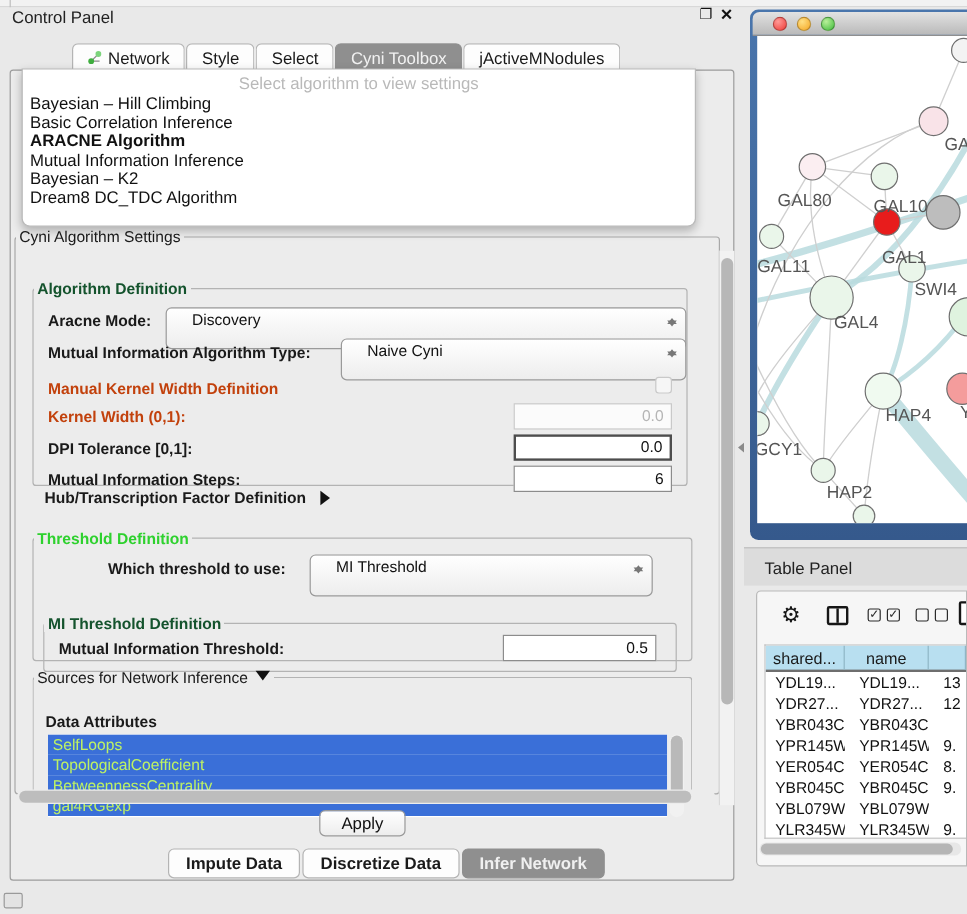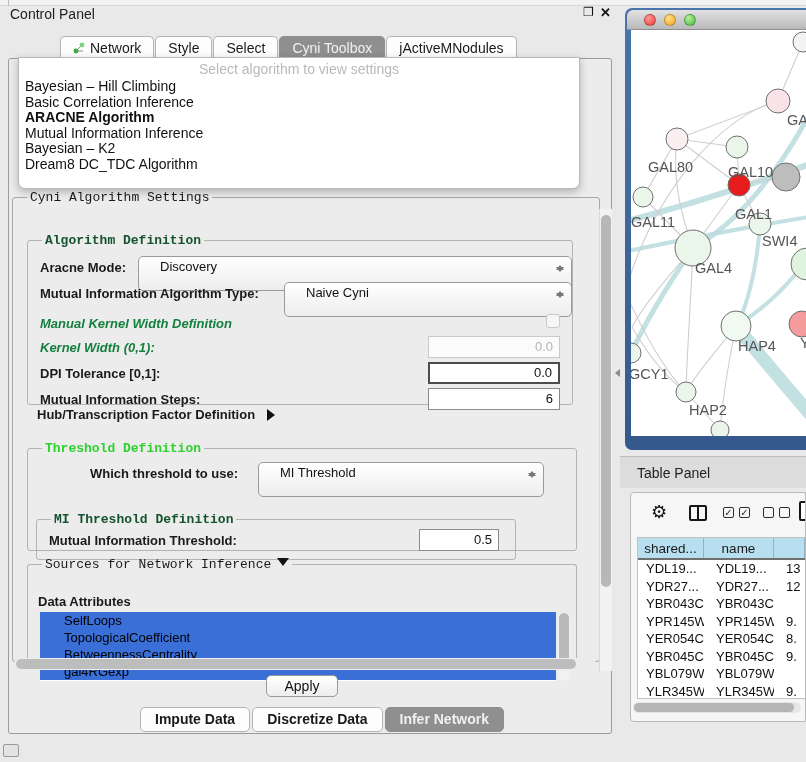--- a/index.html
+++ b/index.html
@@ -29,54 +29,54 @@
               border-radius:0 0 7px 7px; box-shadow:0 3px 8px rgba(0,0,0,.25); z-index:30; font-size:14px; overflow:hidden; }
   #algo-pop .ph { text-align:center; color:#b9b9b9; padding:3px 0 2px; }
   #algo-pop .it { padding:0 6px; height:15.5px; line-height:15.5px; color:#111; white-space:nowrap; }
   #algo-pop .it.bold { font-weight:bold; }
 
   
   #bg-combo { left:40px; top:160px; width:540px; height:26px; background:#f4f4f4; border:1px solid #b5b5b5; border-radius:5px;
               color:#bbb; font-size:14px; line-height:24px; padding-left:10px; z-index:5; overflow:hidden; }
 
   fieldset { border:1px solid #b3b3b3; border-radius:3px; position:absolute; }
-  fieldset legend { font-size:13px; padding:0 3px; margin-left:14px;font-family:Liberation Mono, monospace; }
+  fieldset legend { font-size:13px; padding:0 3px; margin-left:0; }
   #fs-settings { left:12px; top:190px; width:588px; height:472px; border-color:#a8a8a8; }
   #fs-settings > legend { color:#1a1a1a; }
   #fs-algo   { left:14px; top:28px;  width:546px; height:172px; }
   #fs-thresh { left:14px; top:236px; width:550px; height:110px; }
-  #fs-mithr  { left:8px;  top:56px;  width:480px; height:48px; }
+  #fs-mithr  { left:8px;  top:56px;  width:528px; height:48px; }
   #fs-src    { left:14px; top:352px; width:550px; height:112px; border-bottom:none; border-left-color:#b3b3b3; }
   .t-blue  { color:#14532d; font-weight:bold; }
   .t-green { color:#2ed12e; font-weight:bold; }
   .t-plain { color:#1a1a1a; }
 
   .frow { position:absolute; left:12px; right:10px; height:24px; font-size:13px; }
   .flabel { position:absolute; left:0; top:4px; font-weight:bold; color:#1a1a1a; white-space:nowrap; }
-  .flabel.dis { color:#15803d;font-style:italic; }
+  .flabel.dis { color:#c2410c; }
   .combo { position:absolute; height:35px; background:linear-gradient(#ffffff,#ededed); border:1px solid #9a9a9a;
            border-radius:5px; font-size:13px; line-height:20px; padding-left:21px; color:#111; }
   .combo .arrows { position:absolute; right:7px; top:3px; width:9px; height:16px; }
   .combo .arrows:before { content:""; position:absolute; left:1px; top:1px; border:4px solid transparent; border-bottom:5px solid #777; }
   .combo .arrows:after  { content:""; position:absolute; left:1px; bottom:0px; border:4px solid transparent; border-top:5px solid #777; }
   .tfield { position:absolute; height:22px; background:#fff; border:1px solid #8c8c8c; font-size:13px; line-height:20px;
             text-align:right; padding-right:6px; color:#111; }
   .tfield.dis { background:#fbfbfb; border-color:#c9c9c9; color:#b5b5b5; }
   .tfield.focus { border:2px solid #4d4d4d; line-height:18px; }
   .cbox { position:absolute; width:14px; height:14px; border:1px solid #c9c9c9; border-radius:3px; background:#f6f6f6; }
 
   #hub-row { left:26px; top:590px; font-size:13px; font-weight:bold; color:#1a1a1a; z-index:6; }
   .tri-right { display:inline-block; margin-left:8px; vertical-align:-2px; width:0; height:0;
                border-left:8px solid #111; border-top:6px solid transparent; border-bottom:6px solid transparent; }
   .tri-down { display:inline-block; margin-left:6px; vertical-align:2px; width:0; height:0;
               border-top:8px solid #111; border-left:6px solid transparent; border-right:6px solid transparent; }
 
   #attr-label { position:absolute; left:10px; top:22px; font-size:13px; font-weight:bold; color:#1a1a1a; }
   #attr-list { position:absolute; left:12px; top:40px; width:516px; height:69px; background:#fff; overflow:hidden; }
-  #attr-list .li { height:17px; line-height:17px; font-size:13px; color:#000000; background:#3a6fd8; padding-left:24px; white-space:nowrap; }
+  #attr-list .li { height:17px; line-height:17px; font-size:13px; color:#bef264; background:#3a6fd8; padding-left:4px; white-space:nowrap; }
   #attr-vsb { position:absolute; left:530px; top:40px; width:12px; height:69px; background:#f1f1f1; border-radius:6px; }
   #attr-vsb .th { position:absolute; left:1px; top:1px; width:10px; height:50px; background:#b9b9b9; border-radius:5px; }
 
   .vscroll { position:absolute; width:13px; background:#f2f2f2; border-left:1px solid #d9d9d9; }
   .vscroll .th { position:absolute; left:1px; width:10px; background:#b7b7b7; border-radius:5px; }
   #settings-vsb { left:586px; top:4px; height:462px; }
   #settings-vsb .th { top:6px; height:372px; }
   #cp-hsb { left:14px; top:658px; width:582px; height:12px; background:#ececec; border-radius:6px; z-index:6; }
   #cp-hsb .th { position:absolute; left:2px; top:1px; width:560px; height:10px; background:#bdbdbd; border-radius:5px; }
 

